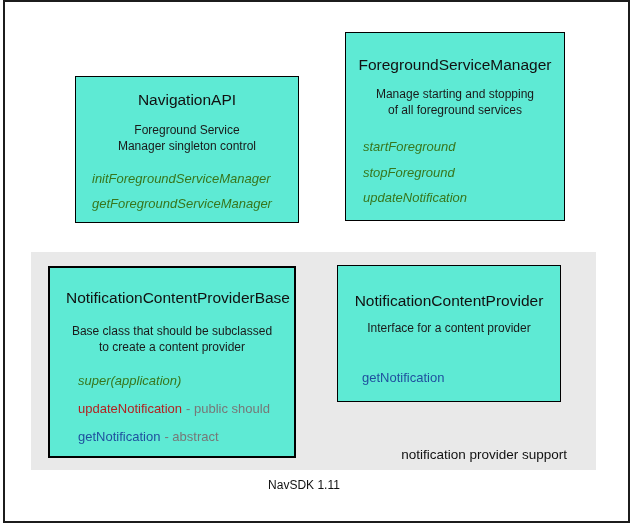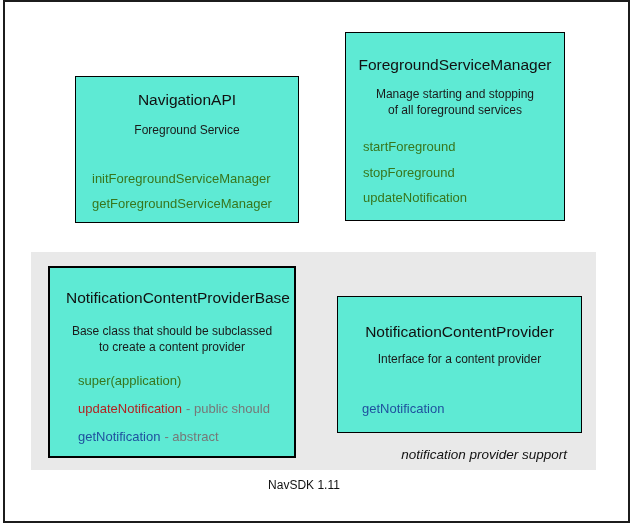--- a/index.html
+++ b/index.html
@@ -24,21 +24,20 @@
     position:absolute;
     left:31px; top:252px; width:565px; height:218px;
     background:var(--c-panel_bg,#e9e9e9);
   }
   .panel-label {
     position:absolute;
     right:29px; bottom:8px;
     font-size:13.5px;
     color:#111;
     white-space:nowrap;
-    font-style:italic;
   }
   .box {
     position:absolute;
     background:#5eead4;
     border:1.5px solid var(--c-border,#000);
   }
   .box-title {
     position:absolute; left:0; right:0;
     text-align:center;
     font-size:15.5px;
@@ -50,21 +49,21 @@
     text-align:center;
     font-size:12px; line-height:16px;
     color:#1a1a1a;
     white-space:nowrap;
   }
   .method {
     position:absolute;
     font-size:13px;
     white-space:nowrap;
   }
-  .green { color:var(--c-green,#38761d); }
+  .green { color:var(--c-green,#38761d);font-style:italic; }
   .red   { color:var(--c-red,#b22222); }
   .blue  { color:var(--c-blue,#1f4f9e); }
   .suffix { color:var(--c-gray_text,#777); margin-left:4px; }
 
   #box-navigation-api { left:75px; top:76px; width:224px; height:147px; }
   #box-navigation-api .box-title { top:14px; }
   #box-navigation-api .box-desc  { top:45px; }
   #box-navigation-api .m0 { left:16px; top:94px; }
   #box-navigation-api .m1 { left:16px; top:119px; }
 
@@ -75,21 +74,21 @@
   #box-fsm .m1 { left:17px; top:132px; }
   #box-fsm .m2 { left:17px; top:157px; }
 
   #box-ncpb { left:48px; top:266px; width:248px; height:192px; border-width:2px; }
   #box-ncpb .box-title { top:21px;padding-left:12px; }
   #box-ncpb .box-desc  { top:55px; }
   #box-ncpb .m0 { left:28px; top:105px; }
   #box-ncpb .m1 { left:28px; top:133px; }
   #box-ncpb .m2 { left:28px; top:161px; }
 
-  #box-ncp { left:337px; top:265px; width:245px; height:137px;margin-top:31px; }
+  #box-ncp { left:337px; top:265px; width:224px; height:137px; }
   #box-ncp .box-title { top:26px; }
   #box-ncp .box-desc  { top:54px; }
   #box-ncp .m0 { left:24px; top:104px; }
 
   .footer-label {
     position:absolute;
     left:304px; top:478px;
     transform:translateX(-50%);
     font-size:12px;
     white-space:nowrap;
@@ -103,20 +102,21 @@
   <div class="frame"></div>
 
   <div class="panel">
     <div class="panel-label">notification provider support</div>
   </div>
 
   <div class="box" id="box-navigation-api">
     <div class="box-title">NavigationAPI</div>
     <div class="box-desc">
       <div>Foreground Service</div>
+      <div>Manager singleton control</div>
     </div>
     <div class="method green m0">initForegroundServiceManager</div>
     <div class="method green m1">getForegroundServiceManager</div>
   </div>
 
   <div class="box" id="box-fsm">
     <div class="box-title">ForegroundServiceManager</div>
     <div class="box-desc">
       <div>Manage starting and stopping</div>
       <div>of all foreground services</div>

